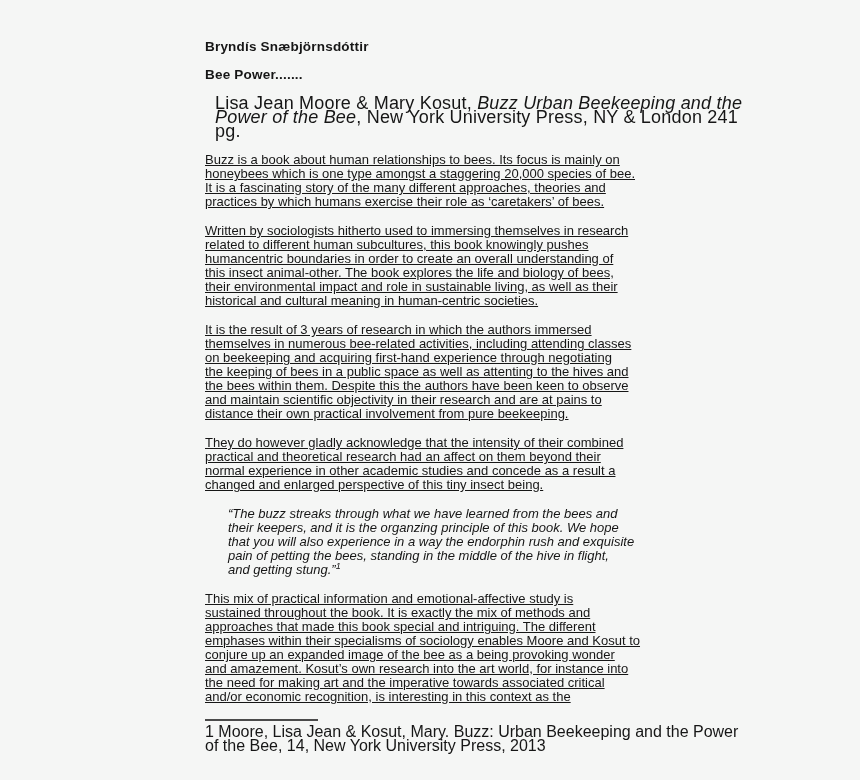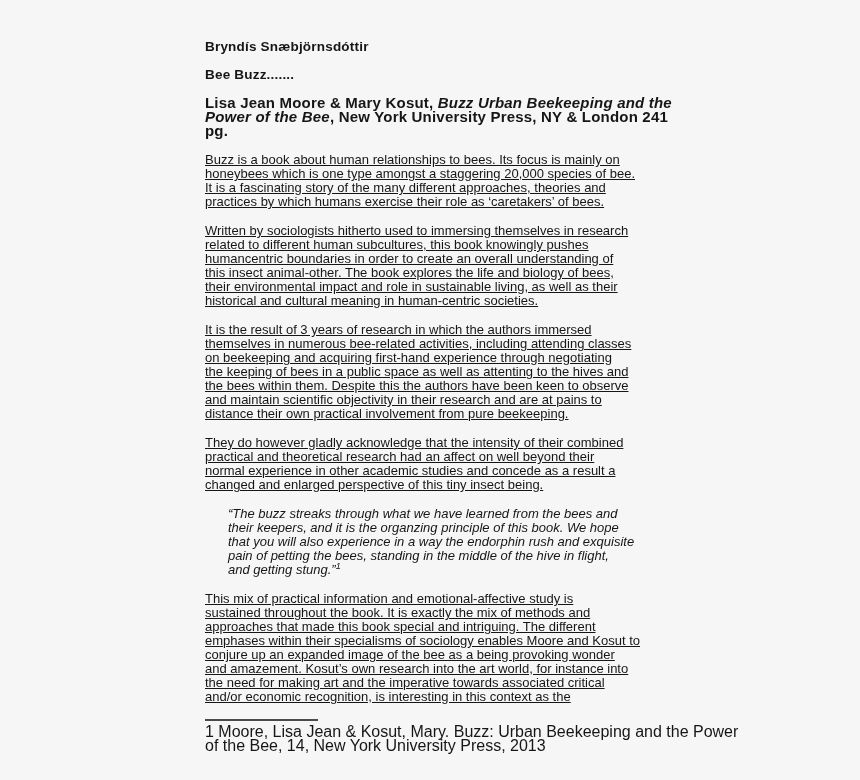--- a/index.html
+++ b/index.html
@@ -24,25 +24,25 @@
   }
   .doc h1, .doc h2 {
     font-size: 13.5px;
     font-weight: bold;
     letter-spacing: 0.2px;
     line-height: 14px;
     margin: 0 0 14px 0;
     white-space: pre;
   }
   .citation {
-    font-size: 15px;
-    font-weight: bold;
+    font-size: 18px;
+    font-weight: normal;
     letter-spacing: 0.2px;
     line-height: 14px;
-    margin: 0 0 15px 0;
+    margin: 0 0 15px 10px;
     white-space: pre;
   }
   .citation em { font-style: italic; }
   .doc p.body-par {
     font-size: 13px;
     line-height: 14px;
     margin: 0 0 15px 0;
     white-space: pre;
     text-decoration: underline;
   }
@@ -74,21 +74,21 @@
   }
 </style>
 </head>
 <body>
 
 <div class="page">
   <div class="doc">
 
     <h1>Bryndís Snæbjörnsdóttir</h1>
 
-    <h2>Bee Buzz.......</h2>
+    <h2>Bee Power.......</h2>
 
     <p class="citation"><span>Lisa Jean Moore &amp; Mary Kosut, </span><em>Buzz Urban Beekeeping and the
 Power of the Bee</em><span>, New York University Press, NY &amp; London 241
 pg.</span></p>
 
     <p class="body-par">Buzz is a book about human relationships to bees. Its focus is mainly on
 honeybees which is one type amongst a staggering 20,000 species of bee.
 It is a fascinating story of the many different approaches, theories and
 practices by which humans exercise their role as ‘caretakers’ of bees.</p>
 
@@ -101,21 +101,21 @@
 
     <p class="body-par">It is the result of 3 years of research in which the authors immersed
 themselves in numerous bee-related activities, including attending classes
 on beekeeping and acquiring first-hand experience through negotiating
 the keeping of bees in a public space as well as attenting to the hives and
 the bees within them. Despite this the authors have been keen to observe
 and maintain scientific objectivity in their research and are at pains to
 distance their own practical involvement from pure beekeeping.</p>
 
     <p class="body-par">They do however gladly acknowledge that the intensity of their combined
-practical and theoretical research had an affect on well beyond their
+practical and theoretical research had an affect on them beyond their
 normal experience in other academic studies and concede as a result a
 changed and enlarged perspective of this tiny insect being.</p>
 
     <blockquote class="pull-quote"><span>“The buzz streaks through what we have learned from the bees and
 their keepers, and it is the organzing principle of this book. We hope
 that you will also experience in a way the endorphin rush and exquisite
 pain of petting the bees, standing in the middle of the hive in flight,
 and getting stung.”</span><sup>1</sup></blockquote>
 
     <p class="body-par">This mix of practical information and emotional-affective study is

